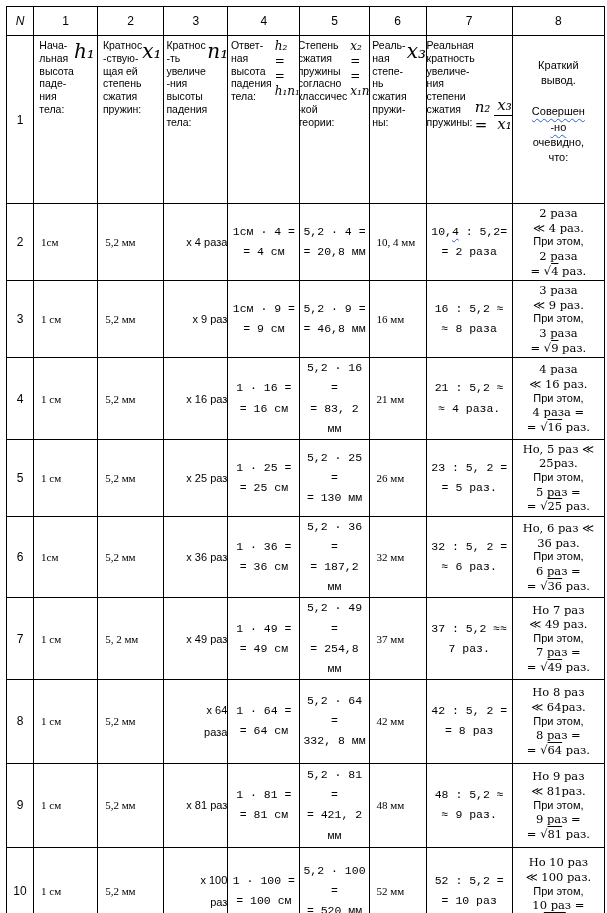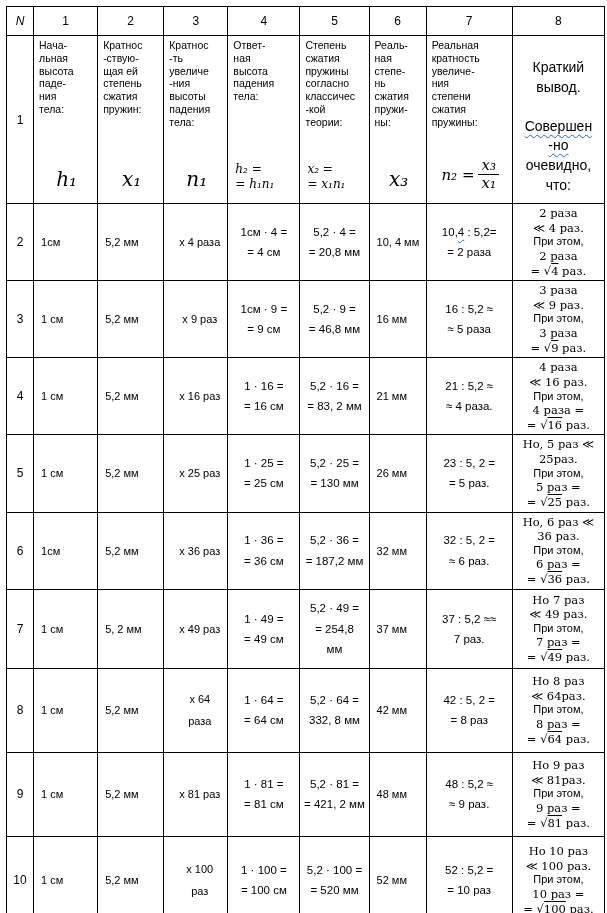--- a/index.html
+++ b/index.html
@@ -6,34 +6,34 @@
   body{width:607px;height:913px;font-family:"Liberation Sans",sans-serif;}
   .page{padding:6px 0 0 6px;}
   table{border-collapse:collapse;table-layout:fixed;width:599px;}
   td,th{border:1px solid #000;padding:0;overflow:hidden;vertical-align:middle;}
   
   thead th{height:28px;font-size:12px;font-weight:normal;text-align:center;}
   .n-head{font-style:italic;}
   
   .row1 td{vertical-align:top;height:167px;}
   .row1 .td-n{vertical-align:middle;text-align:center;font-size:12px;}
-  .cw{display:flex;flex-direction:column;justify-content:space-between;box-sizing:border-box;height:165px;padding:3px 2px 9px 4px;}
+  .cw{display:flex;justify-content:center;box-sizing:border-box;height:165px;padding:3px 2px 9px 4px;}
   .desc{font-size:10.5px;line-height:1.22;white-space:normal;text-align:left;padding-left:1px;}
   .formula{font-family:"DejaVu Serif",serif;font-style:italic;font-size:20px;line-height:1.25;text-align:center;}
   .formula.left{text-align:left;padding-left:3px;font-size:12px;}
   .frm7{display:flex;align-items:center;justify-content:center;gap:4px;font-family:"DejaVu Serif",serif;font-style:italic;font-size:15px;}
   .frac{display:inline-flex;flex-direction:column;align-items:center;line-height:1.05;}
   .frac .num{border-bottom:1px solid #000;padding:0 3px 1px 3px;}
   .frac .den{padding-top:1px;}
-  .c8r1{box-sizing:border-box;padding-top:22px;text-align:center;font-size:14px;line-height:1.4;}
+  .c8r1{box-sizing:border-box;padding-top:22px;text-align:center;font-size:11px;line-height:1.4;}
   
   .td-n{text-align:center;font-size:12px;}
-  .td-c1,.td-c2,.td-c6{text-align:left;padding-left:7px;font-size:11px;}
-  .td-c3{text-align:center;padding-left:8px;font-size:11px;line-height:2.0;}
-  .td-c4,.td-c5,.td-c7{text-align:center;font-family:Liberation Sans, sans-serif;font-size:11.5px;line-height:1.75;}
+  .td-c1,.td-c2,.td-c6{text-align:left;padding-left:7px;font-size:11px;font-family:Liberation Serif, serif;}
+  .td-c3{text-align:right;padding-left:8px;font-size:11px;line-height:2.0;}
+  .td-c4,.td-c5,.td-c7{text-align:center;font-family:Liberation Mono, monospace;font-size:11.5px;line-height:1.75;}
   .td-c8{text-align:center;font-size:11px;line-height:1.24;font-family:"Liberation Sans",sans-serif;padding:2px 8px;}
   .td-c8 .ln.math{font-family:"DejaVu Serif",serif;font-size:11.5px;}
   .wavy{text-decoration-line:underline;text-decoration-style:wavy;text-decoration-thickness:1px;text-underline-offset:3px;margin-top:32px;}
   .radicand{text-decoration:overline;}
 </style>
 </head>
 <body>
 
 <div class="page">
   <table>
@@ -128,21 +128,21 @@
           <td class="td-c8"><span class="ln math">2 раза</span><br><span class="ln math">≪ 4 раз.</span><br><span class="ln">При этом,</span><br><span class="ln math">2 раза</span><br><span class="ln math">= √<span class="radicand">4</span> раз.</span></td>
         </tr>
         <tr style="height: 69px;">
           <td class="td-n"><span class="ln">3</span></td>
           <td class="td-c1"><span class="ln">1 см</span></td>
           <td class="td-c2"><span class="ln">5,2 мм</span></td>
           <td class="td-c3"><span class="ln">х 9 раз</span></td>
           <td class="td-c4"><span class="ln">1см · 9 =</span><br><span class="ln">= 9 см</span></td>
           <td class="td-c5"><span class="ln">5,2 · 9 =</span><br><span class="ln">= 46,8 мм</span></td>
           <td class="td-c6"><span class="ln">16 мм</span></td>
-          <td class="td-c7"><span class="ln">16 : 5,2 ≈</span><br><span class="ln">≈ 5 раза</span></td>
+          <td class="td-c7"><span class="ln">16 : 5,2 ≈</span><br><span class="ln">≈ 8 раза</span></td>
           <td class="td-c8"><span class="ln math">3 раза</span><br><span class="ln math">≪ 9 раз.</span><br><span class="ln">При этом,</span><br><span class="ln math">3 раза</span><br><span class="ln math">= √<span class="radicand">9</span> раз.</span></td>
         </tr>
         <tr style="height: 70px;">
           <td class="td-n"><span class="ln">4</span></td>
           <td class="td-c1"><span class="ln">1 см</span></td>
           <td class="td-c2"><span class="ln">5,2 мм</span></td>
           <td class="td-c3"><span class="ln">х 16 раз</span></td>
           <td class="td-c4"><span class="ln">1 · 16 =</span><br><span class="ln">= 16 см</span></td>
           <td class="td-c5"><span class="ln">5,2 · 16 =</span><br><span class="ln">= 83, 2 мм</span></td>
           <td class="td-c6"><span class="ln">21 мм</span></td>

